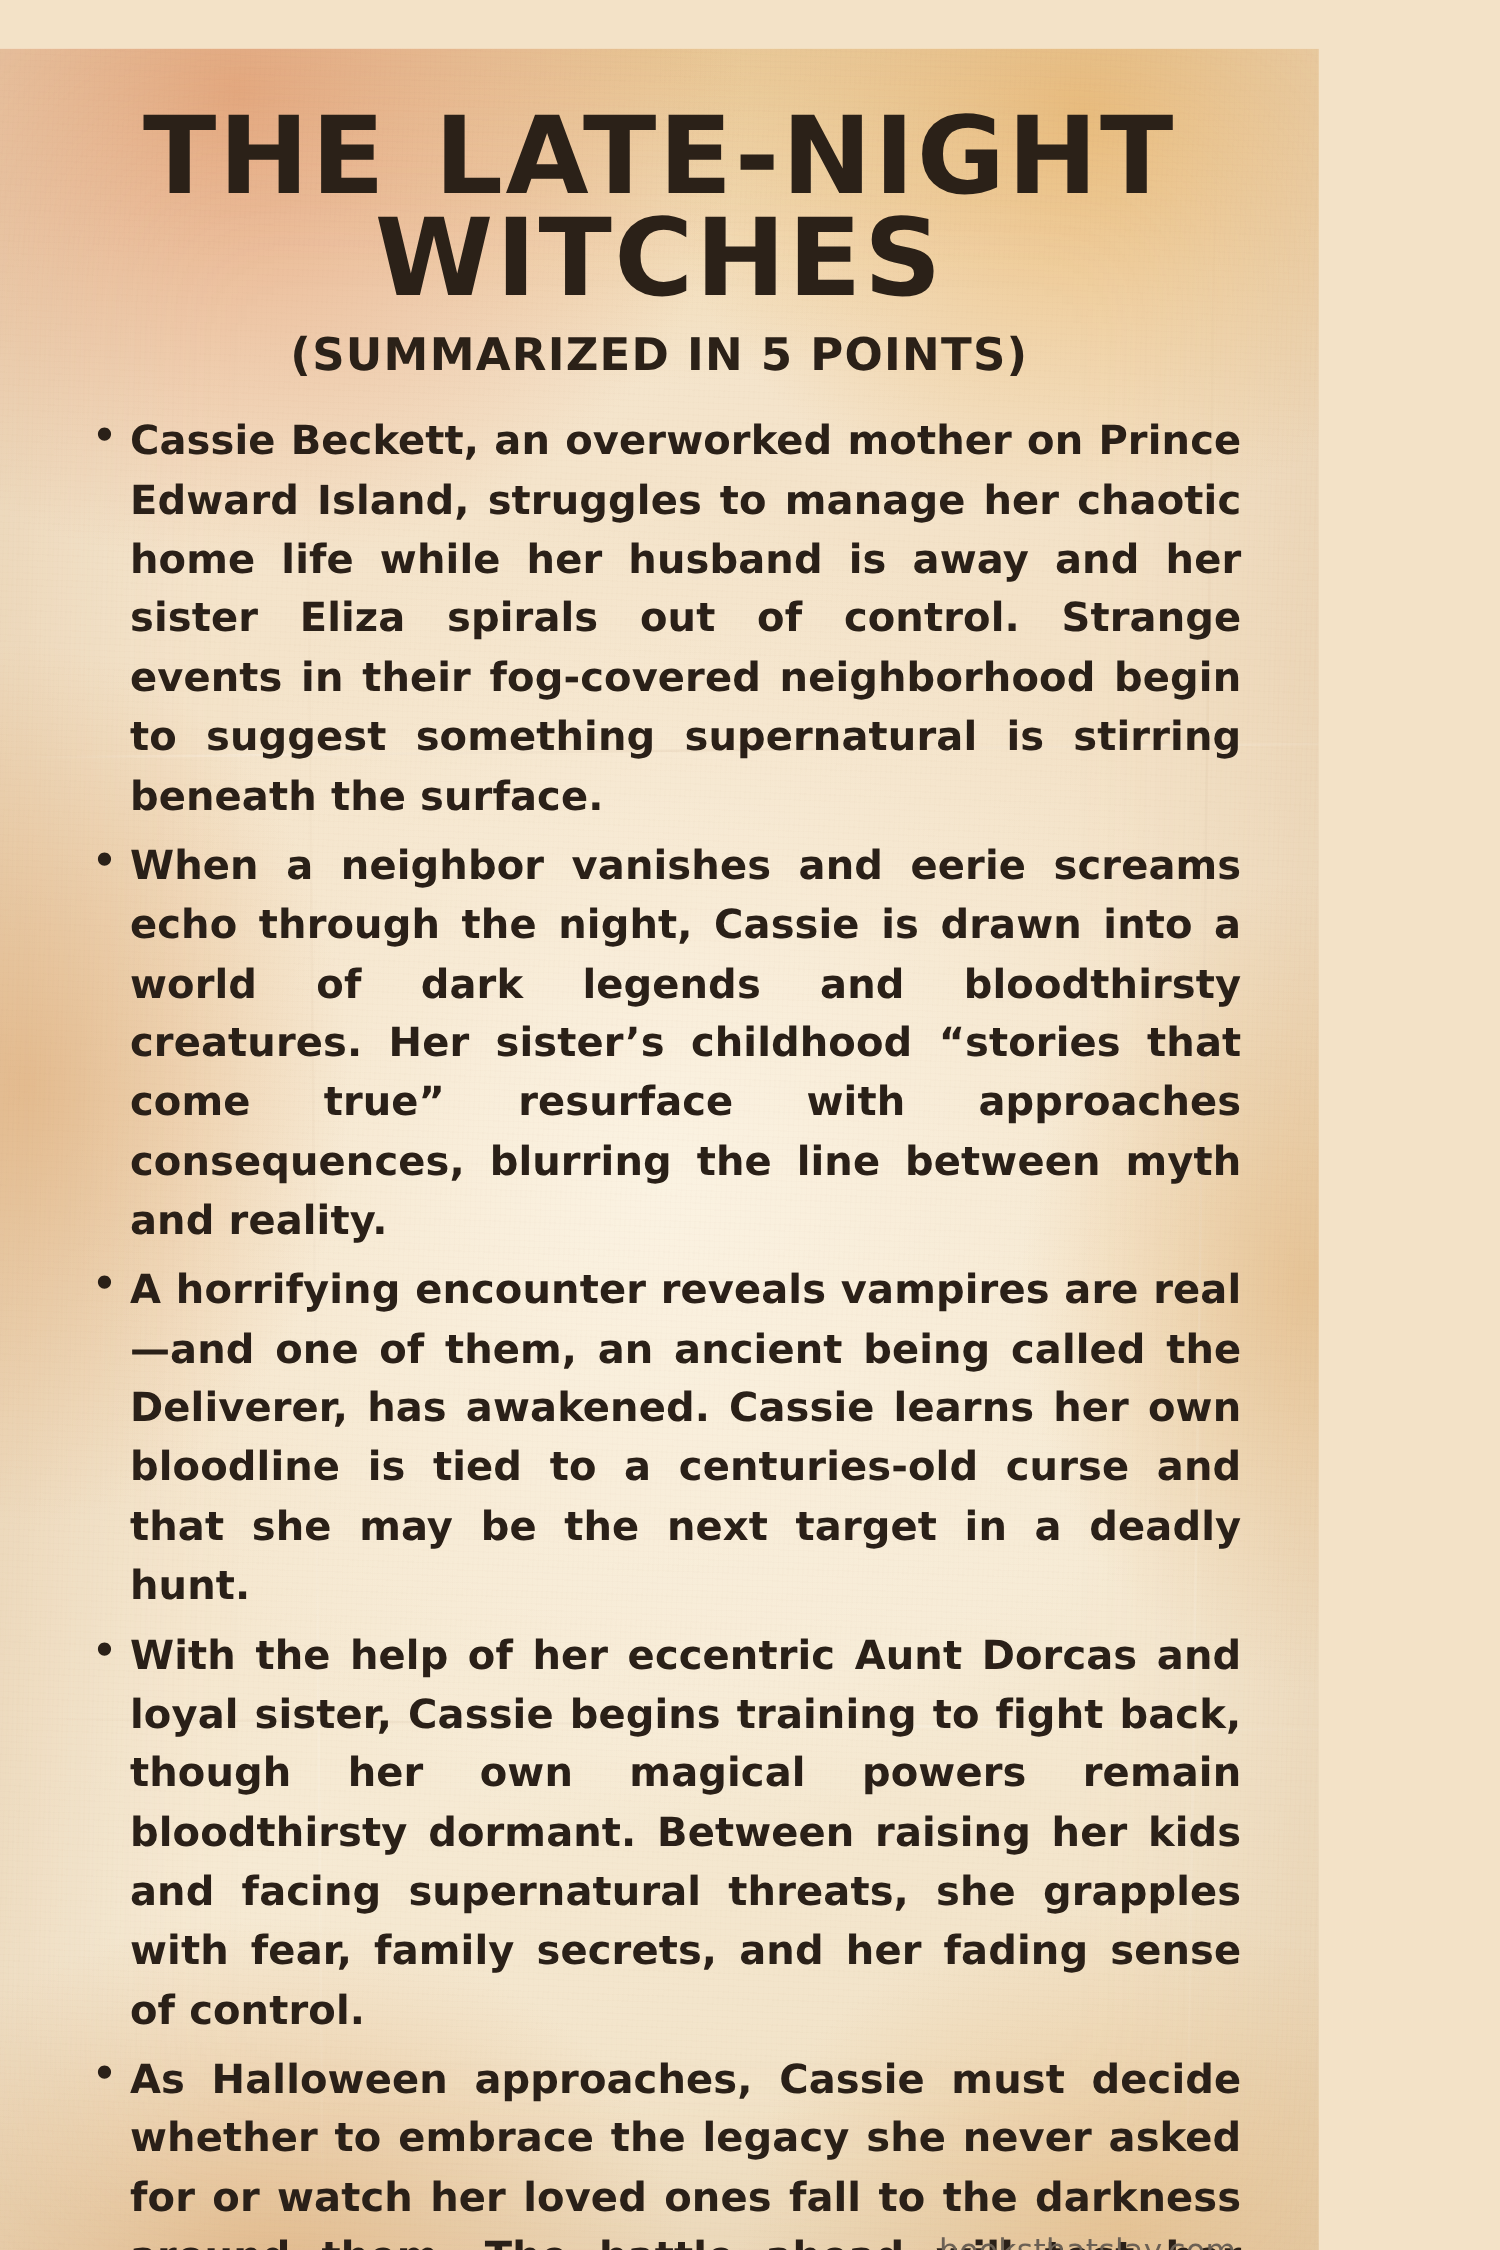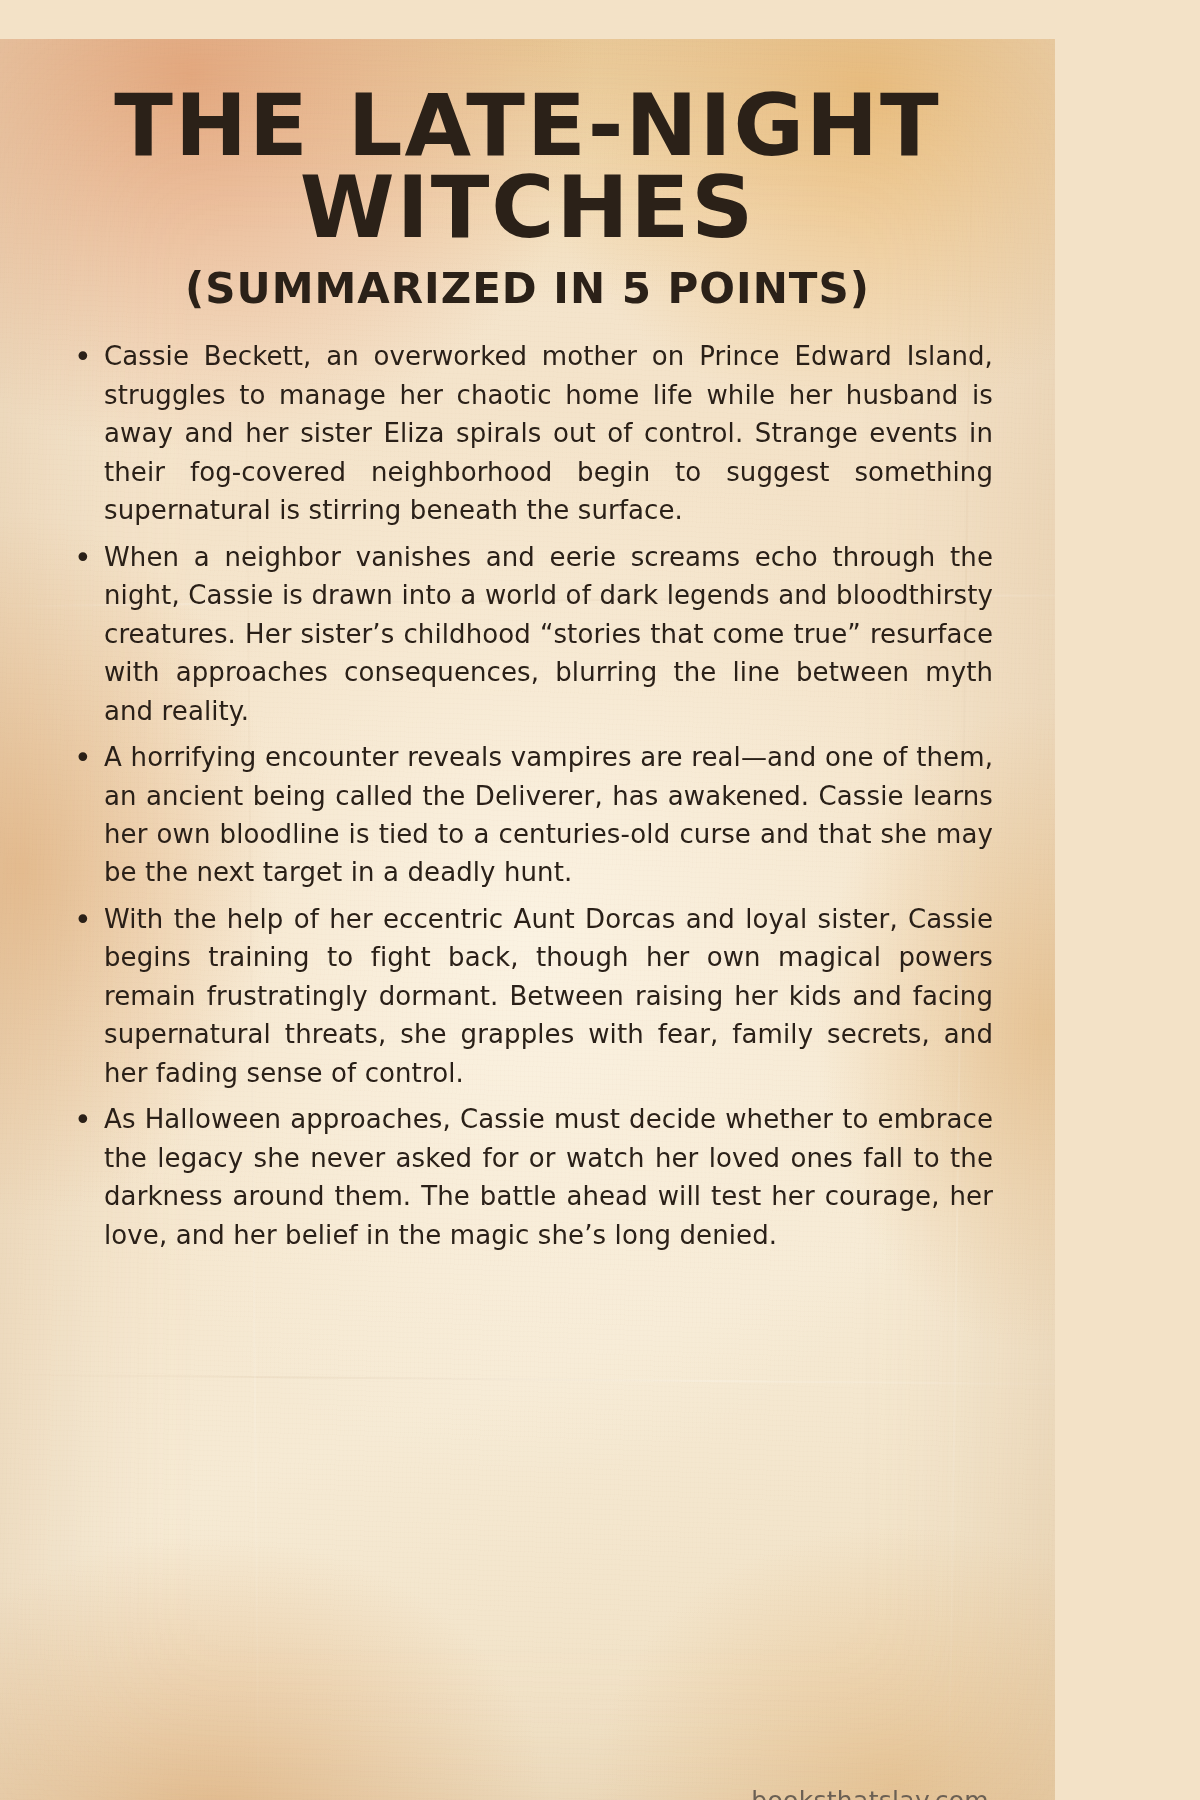--- a/index.html
+++ b/index.html
@@ -97,41 +97,41 @@
     text-align: center;
     color: #2b2118;
     text-transform: uppercase;
     margin: 0 0 2px 0;
     word-spacing: 6px;
   }
 
   .subtitle {
     font-family: "DejaVu Sans", sans-serif;
     font-weight: bold;
-    font-size: 42px;
+    font-size: 36px;
     letter-spacing: 1px;
     text-align: center;
     color: #2b2118;
     text-transform: uppercase;
     margin: 16px 0 6px 0;
   }
 
   ul.points {
     list-style: none;
     margin: 24px 0 0 0;
     padding: 0;
   }
 
   ul.points li {
     position: relative;
     padding-left: 42px;
     margin-bottom: 8px;
     font-family: "DejaVu Sans", sans-serif;
-    font-weight: normal;
-    font-size: 26px;
+    font-weight: bold;
+    font-size: 32px;
     line-height: 1.48;
     color: #2a2018;
     text-align: justify;
     text-justify: inter-word;
     letter-spacing: 0.1px;
   }
 
   ul.points li::before {
     content: "•";
     position: absolute;
@@ -168,21 +168,21 @@
 
   <div class="content">
 
     <h1 class="title">THE LATE-NIGHT WITCHES</h1>
     <h2 class="subtitle">(SUMMARIZED IN 5 POINTS)</h2>
 
     <ul class="points">
       <li>Cassie Beckett, an overworked mother on Prince Edward Island, struggles to manage her chaotic home life while her husband is away and her sister Eliza spirals out of control. Strange events in their fog-covered neighborhood begin to suggest something supernatural is stirring beneath the surface.</li>
       <li>When a neighbor vanishes and eerie screams echo through the night, Cassie is drawn into a world of dark legends and bloodthirsty creatures. Her sister’s childhood “stories that come true” resurface with approaches consequences, blurring the line between myth and reality.</li>
       <li>A horrifying encounter reveals vampires are real—and one of them, an ancient being called the Deliverer, has awakened. Cassie learns her own bloodline is tied to a centuries-old curse and that she may be the next target in a deadly hunt.</li>
-      <li>With the help of her eccentric Aunt Dorcas and loyal sister, Cassie begins training to fight back, though her own magical powers remain frustratingly dormant. Between raising her kids and facing supernatural threats, she grapples with fear, family secrets, and her fading sense of control.</li>
+      <li>With the help of her eccentric Aunt Dorcas and loyal sister, Cassie begins training to fight back, though her own magical powers remain bloodthirsty dormant. Between raising her kids and facing supernatural threats, she grapples with fear, family secrets, and her fading sense of control.</li>
       <li>As Halloween approaches, Cassie must decide whether to embrace the legacy she never asked for or watch her loved ones fall to the darkness around them. The battle ahead will test her courage, her love, and her belief in the magic she’s long denied.</li>
     </ul>
 
   </div>
 
   <div class="footer">booksthatslay.com</div>
 
 </div>
 
 </body></html>

